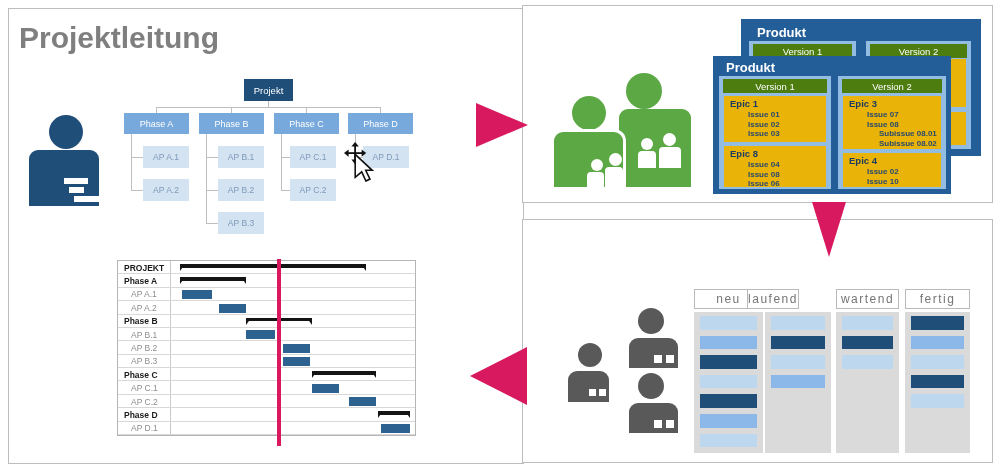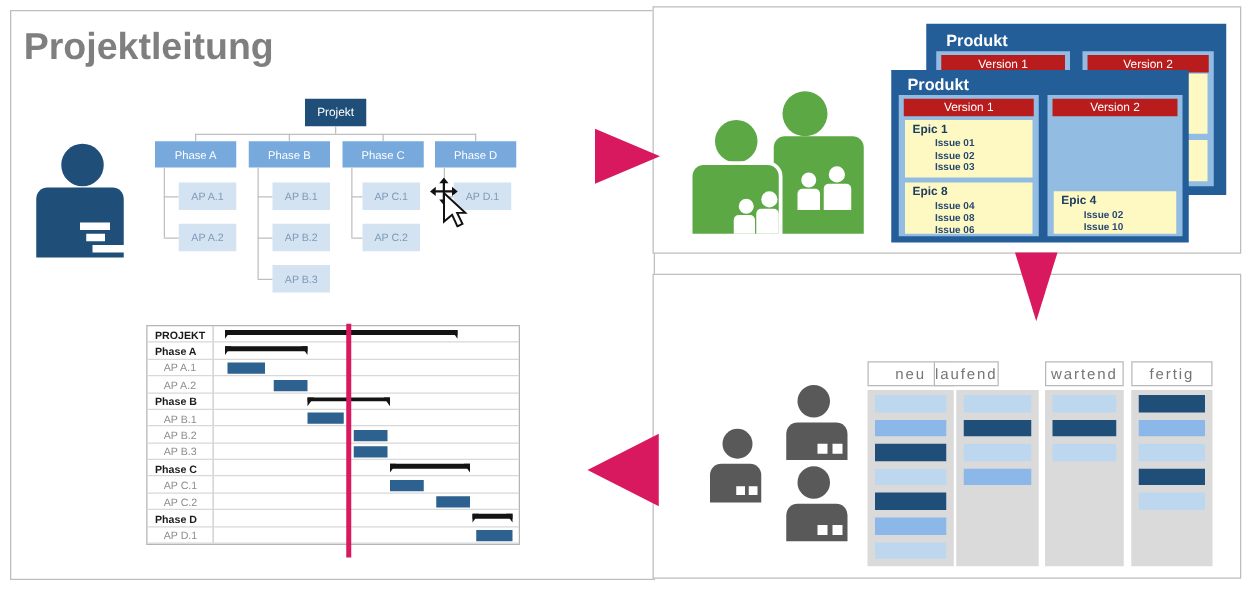--- a/index.html
+++ b/index.html
@@ -39,23 +39,23 @@
   .gsum::before,.gsum::after{content:"";position:absolute;top:0;width:0;height:0;border-top:7px solid #141414;}
   .gsum::before{left:0;border-right:5px solid transparent;}
   .gsum::after{right:0;border-left:5px solid transparent;}
   .gtask{position:absolute;background:#2D6190;}
   .redline{position:absolute;background:#D9195F;}
 
   
   .pcard{position:absolute;background:#245E99;}
   .ptitle{position:absolute;color:#fff;font-weight:bold;font-size:13px;}
   .vpanel{position:absolute;background:#93BCE2;}
-  .vhead{position:absolute;left:4px;right:4px;top:3px;height:14px;background:#b91c1c;color:#fff;
+  .vhead{position:absolute;left:4px;right:4px;top:3px;height:14px;background:#4d7c0f;color:#fff;
          font-size:9.5px;display:flex;align-items:center;justify-content:center;}
-  .epic{position:absolute;left:5px;right:5px;background:#fef9c3;overflow:hidden;}
+  .epic{position:absolute;left:5px;right:5px;background:#eab308;overflow:hidden;}
   .etitle{font-weight:bold;font-size:9.5px;color:#1C3C61;padding:2px 0 1px 6px;}
   .issue{font-size:8px;color:#27496F;line-height:9.6px;padding-left:24px;white-space:nowrap;font-weight:bold;}
   .issue.sub{padding-left:36px;}
 
   
   .khead{position:absolute;background:#fff;border:1px solid #B9B9B9;color:#757575;font-size:12px;
          letter-spacing:1.5px;display:flex;align-items:center;justify-content:center;box-sizing:border-box;}
   .kcol{position:absolute;background:#DADADA;}
   .kcard{position:absolute;}
   .c-light{background:#BDD7EE;}
@@ -219,20 +219,27 @@
           </div>
           <div class="epic" style="top: 70px; height: 41px;">
             <div class="etitle">Epic 8</div>
             <div class="issue">Issue 04</div>
             <div class="issue">Issue 08</div>
             <div class="issue">Issue 06</div>
           </div>
         </div>
         <div class="vpanel" style="left: 125px; top: 20px; width: 108px; height: 113px;">
           <div class="vhead">Version 2</div>
+          <div class="epic" style="top: 20px; height: 53px;">
+            <div class="etitle">Epic 3</div>
+            <div class="issue">Issue 07</div>
+            <div class="issue">Issue 08</div>
+            <div class="issue sub">Subissue 08.01</div>
+            <div class="issue sub">Subissue 08.02</div>
+          </div>
           <div class="epic" style="top: 77px; height: 34px;">
             <div class="etitle">Epic 4</div>
             <div class="issue">Issue 02</div>
             <div class="issue">Issue 10</div>
           </div>
         </div>
       </div>
   </div>
 
   <div class="panel" style="left:522px;top:219px;width:471px;height:244px;">

